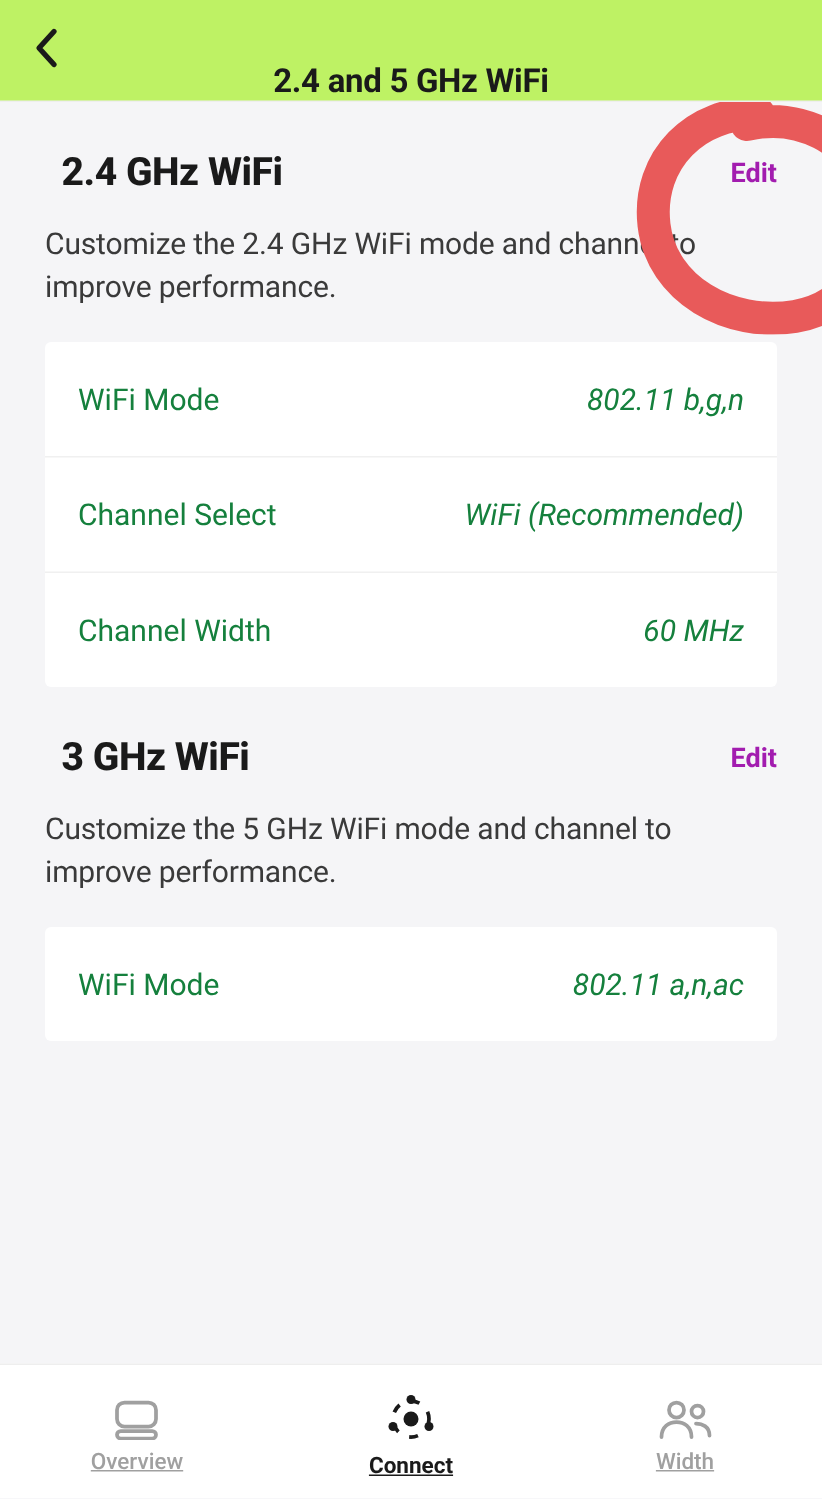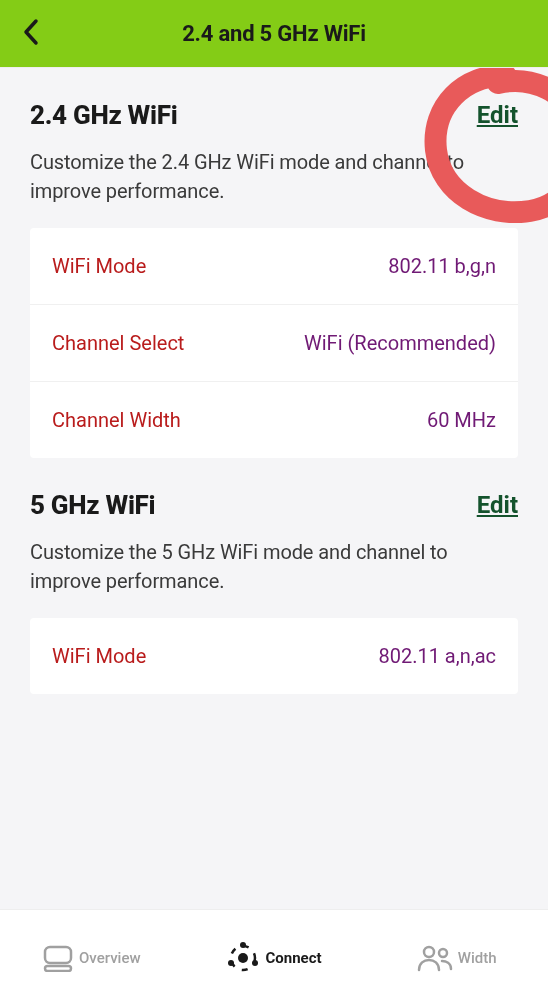--- a/index.html
+++ b/index.html
@@ -10,24 +10,24 @@
       -webkit-font-smoothing: antialiased;
     }
     body {
       width: 548px;
       height: 999px;
       background: #f5f5f7;
       overflow: hidden;
       position: relative;
     }
     .header {
-      background: #84cc16;
+      background: #bef264;
       height: 68px;
       display: flex;
-      align-items: center;
+      align-items: flex-end;
       position: relative;
       border-bottom: 1px solid #eee;
     }
     .back-icon {
       position: absolute;
       left: 22px;
       top: 50%;
       transform: translateY(-50%);
       cursor: pointer;
     }
@@ -41,33 +41,33 @@
     }
     .content {
       padding: 0 30px;
     }
     .section-header {
       display: flex;
       justify-content: space-between;
       align-items: center;
       margin-top: 32px;
       margin-bottom: 18px;
+      margin-left: 11px;
     }
     .section-title {
       font-size: 26px;
       font-weight: 800;
       color: #1a1a1a;
       letter-spacing: -0.3px;
     }
     .edit-link {
-      font-size: 24px;
+      font-size: 18px;
       font-weight: 700;
-      color: #14532d;
+      color: #a21caf;
       cursor: pointer;
-      text-decoration: underline;
     }
     .section-desc {
       font-size: 20px;
       color: #3a3a3a;
       line-height: 1.45;
       margin-bottom: 22px;
       letter-spacing: -0.1px;
     }
     .settings-card {
       background: #ffffff;
@@ -79,49 +79,51 @@
       align-items: center;
       padding: 26px 22px;
       border-bottom: 1px solid #f0f0f0;
     }
     .settings-row:last-child {
       border-bottom: none;
       gap: 12px;
     }
     .row-label {
       font-size: 20px;
-      color: #b91c1c;
+      color: #15803d;
       flex-shrink: 0;
     }
     .row-value {
       font-size: 20px;
-      color: #701a75;
+      color: #15803d;
       text-align: right;
       max-width: 200px;
+      font-style: italic;
     }
     .bottom-nav {
       position: absolute;
       bottom: 0;
       left: 0;
       right: 0;
       height: 90px;
       background: #ffffff;
       display: flex;
       border-top: 1px solid #eee;
     }
     .nav-item {
       flex: 1;
       display: flex;
-      flex-direction: row;
+      flex-direction: column;
       align-items: center;
       justify-content: center;
       gap: 5px;
       color: #a0a0a0;
       cursor: pointer;
       padding-top: 6px;
+      text-decoration: underline;
     }
     .nav-item.active {
       color: #1a1a1a;
       text-align: center;
     }
     .nav-label {
       font-size: 15px;
       font-weight: 500;
     }
     .nav-item.active .nav-label {
@@ -166,21 +168,21 @@
       <div class="row-label">Channel Select</div>
       <div class="row-value">WiFi (Recommended)</div>
     </div>
     <div class="settings-row">
       <div class="row-label">Channel Width</div>
       <div class="row-value">60 MHz</div>
     </div>
   </div>
 
   <div class="section-header">
-    <div class="section-title">5 GHz WiFi</div>
+    <div class="section-title">3 GHz WiFi</div>
     <div class="edit-link">Edit</div>
   </div>
   <div class="section-desc">Customize the 5 GHz WiFi mode and channel to improve performance.</div>
 
   <div class="settings-card">
     <div class="settings-row">
       <div class="row-label">WiFi Mode</div>
       <div class="row-value">802.11 a,n,ac</div>
     </div>
   </div>

